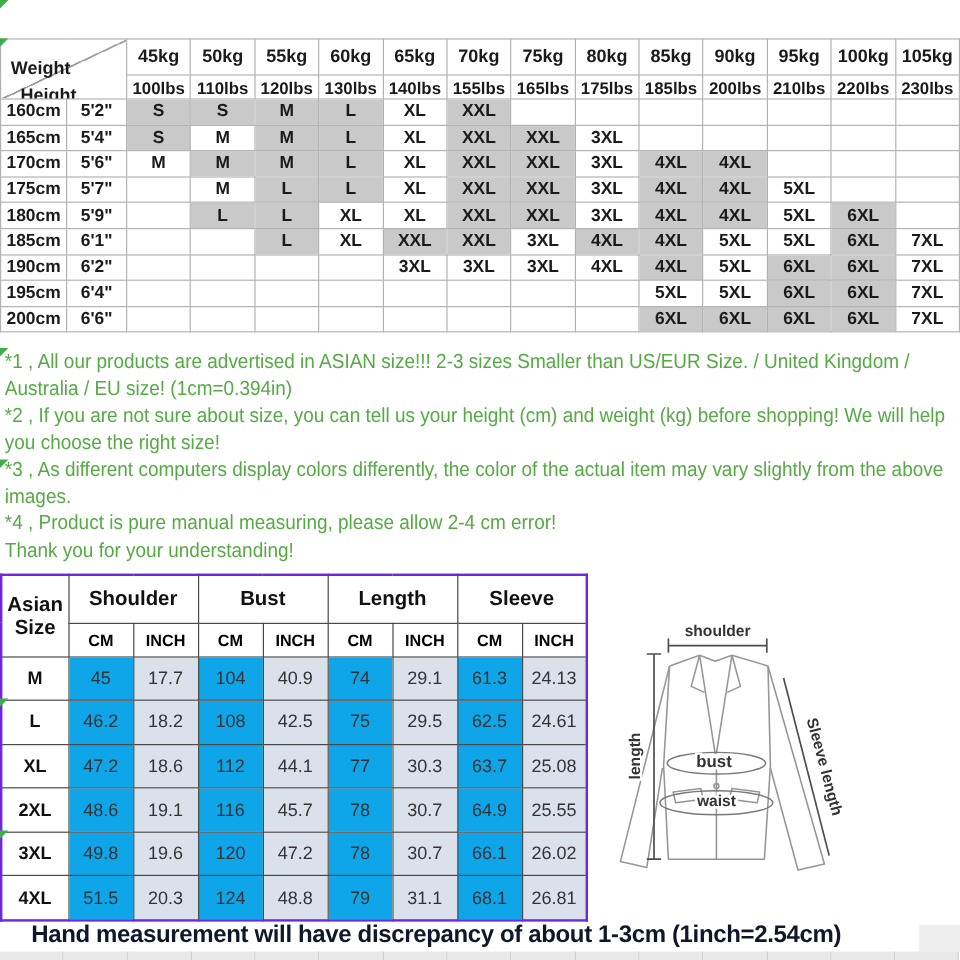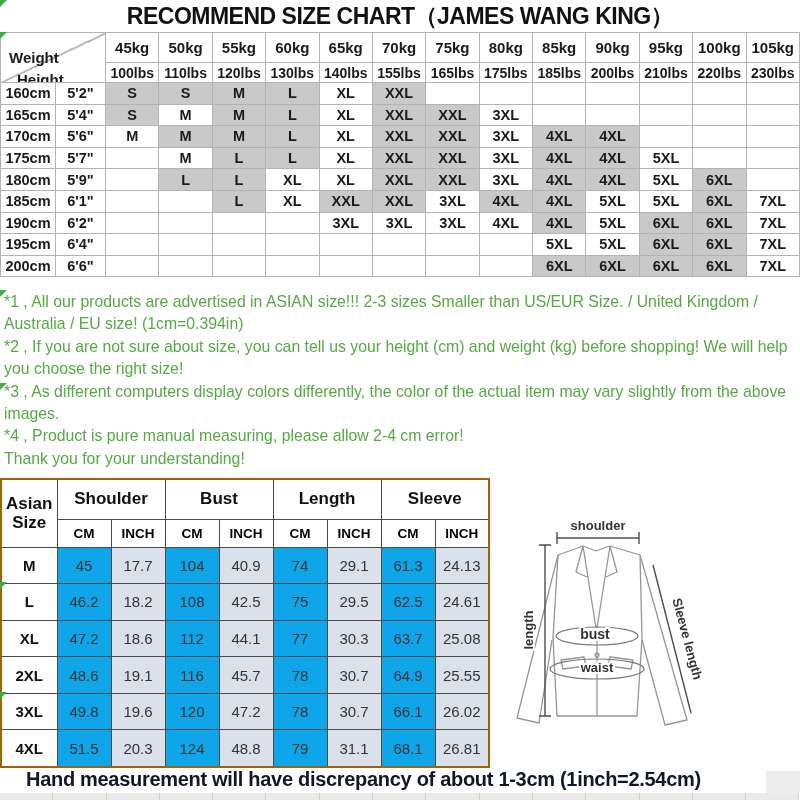--- a/index.html
+++ b/index.html
@@ -24,21 +24,21 @@
   #corner .cw{position:absolute;top:16px;left:8px;font-size:15px;}
   #corner .ch{position:absolute;top:38px;left:16px;font-size:15px;}
 
   
   #notes{position:absolute;top:291px;left:4px;width:858px;transform:scaleX(0.93);
          transform-origin:0 0;color:#55aa44;font-size:17px;line-height:22.4px;font-weight:400;}
   #notes p{margin:0;}
 
   
   #t2{position:absolute;top:478px;left:0px;width:490px;border-collapse:collapse;
-      table-layout:fixed;border:2px solid #a16207;}
+      table-layout:fixed;border:2px solid #6d28d9;}
   #t2 th,#t2 td{border:1px solid #4a4a4a;padding:0;text-align:center;vertical-align:middle;
                 overflow:hidden;white-space:nowrap;}
   #t2 tr.grp{height:40px;}
   #t2 tr.grp th{font-size:17px;font-weight:700;color:#111;background:#fff;}
   #t2 tr.unit{height:28px;}
   #t2 tr.unit th{font-size:13.5px;font-weight:700;color:#000000;background:#fff;margin-left:24px;}
   #t2 tbody tr{height:36.6px;}
   #t2 tbody th{font-size:15px;font-weight:700;background:#fff;color:#111;}
   #t2 td.cmc{background:#0ea5e9;font-size:15px;color:#333;}
   #t2 td.inc{background:#dbe1eb;font-size:15px;color:#333;}
@@ -55,21 +55,20 @@
   #bottom-strip .bcell{flex:0 0 53.3px;height:7px;background:#e9e9e9;border-right:1px solid #cfcfcf;box-sizing:border-box;}
   #gray-artifact{position:absolute;left:766px;top:771px;width:34px;height:22px;background:#ededed;}
 
   .gmark{position:absolute;width:0;height:0;border-top:7px solid #3fae49;border-right:7px solid transparent;}
 </style>
 </head>
 <body>
 
 <div id="page">
 
-  <div id="title">RECOMMEND SIZE CHART（JAMES WANG KING）</div>
 
   <table id="t1">
     <colgroup>
         <col style="width:55px">
         <col style="width:50px">
       </colgroup>
     <thead>
       <tr class="kgr" id="kg-row">
         <th id="corner" colspan="2" rowspan="2">
           <span class="cw">Weight</span>

